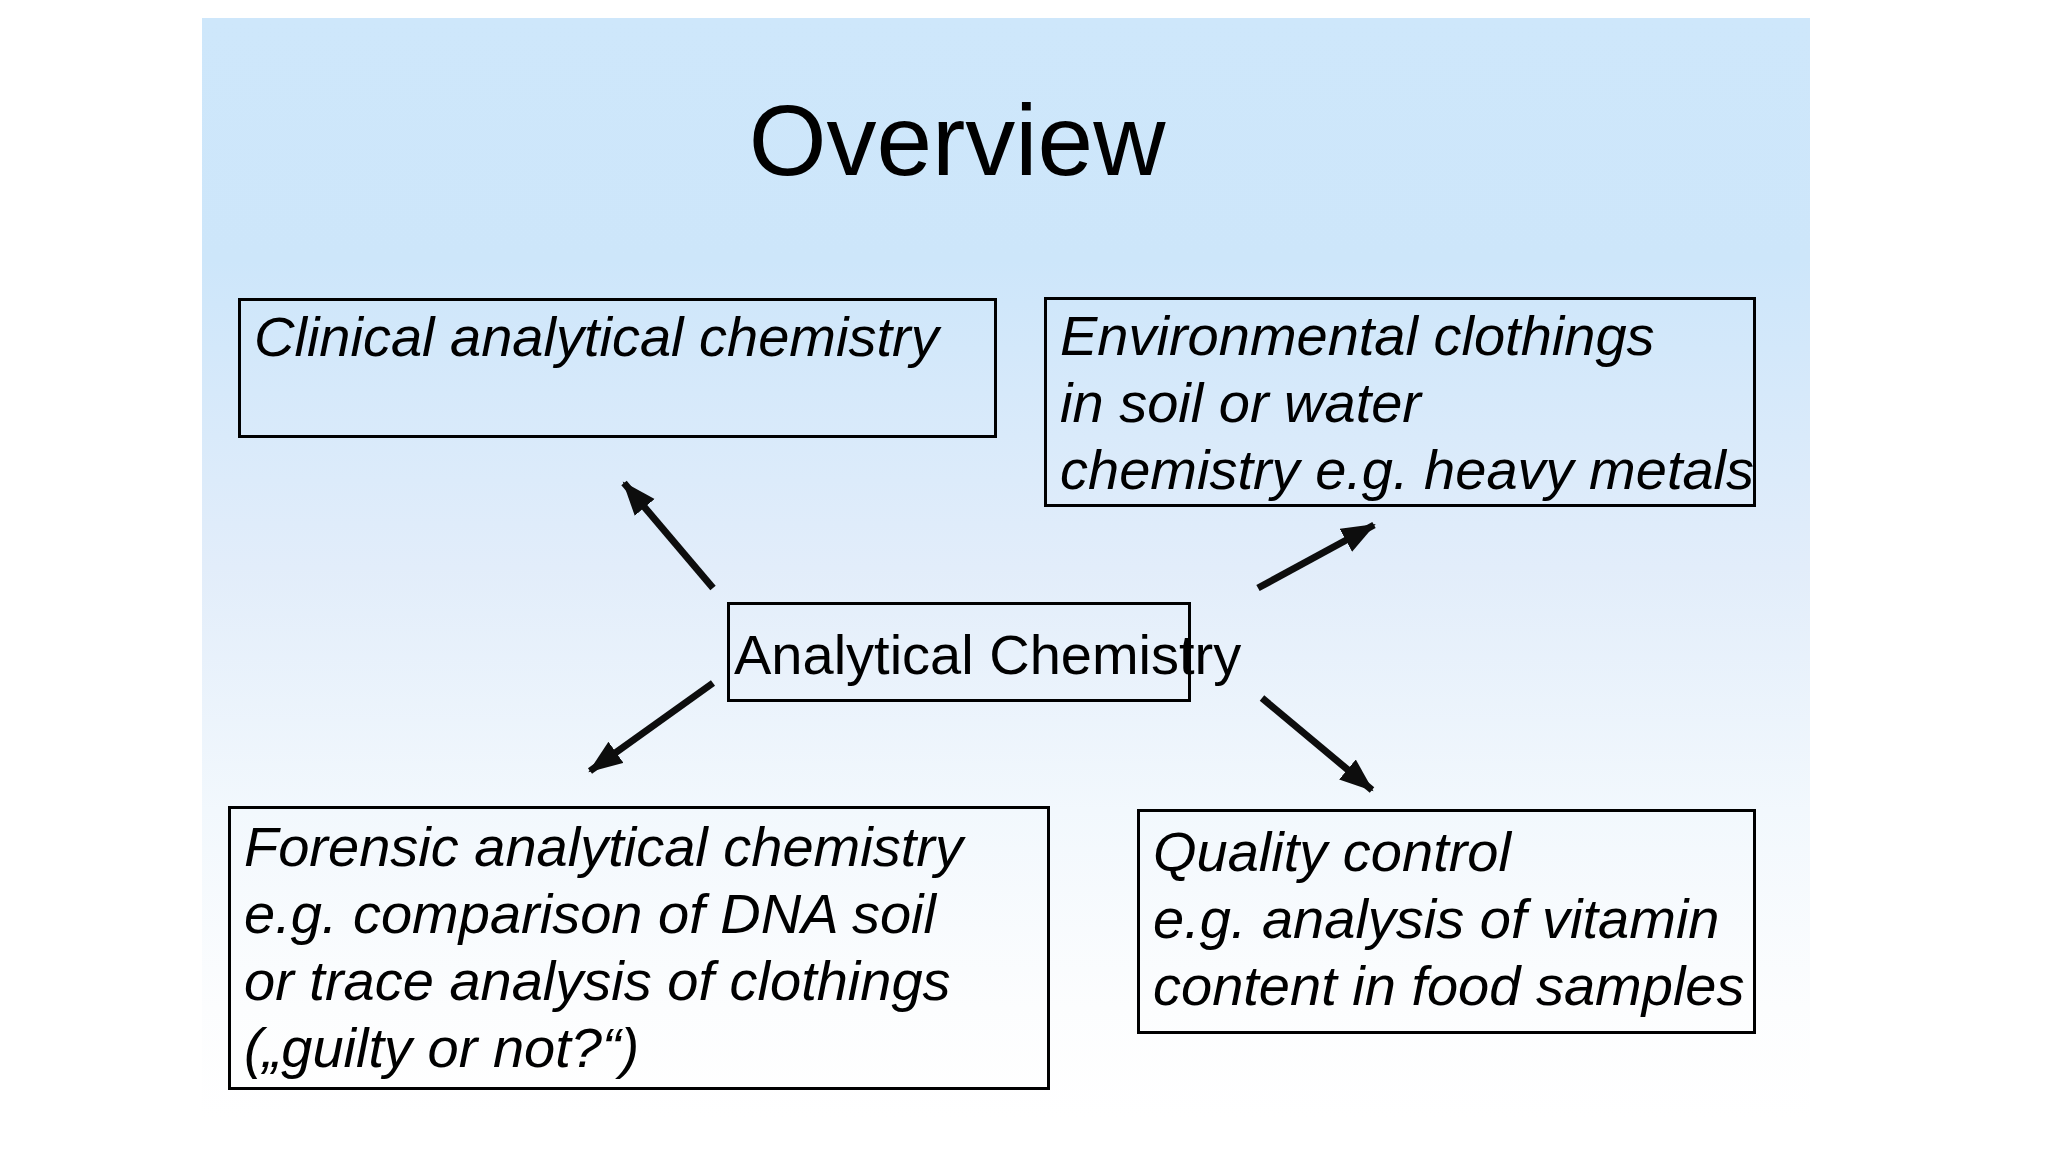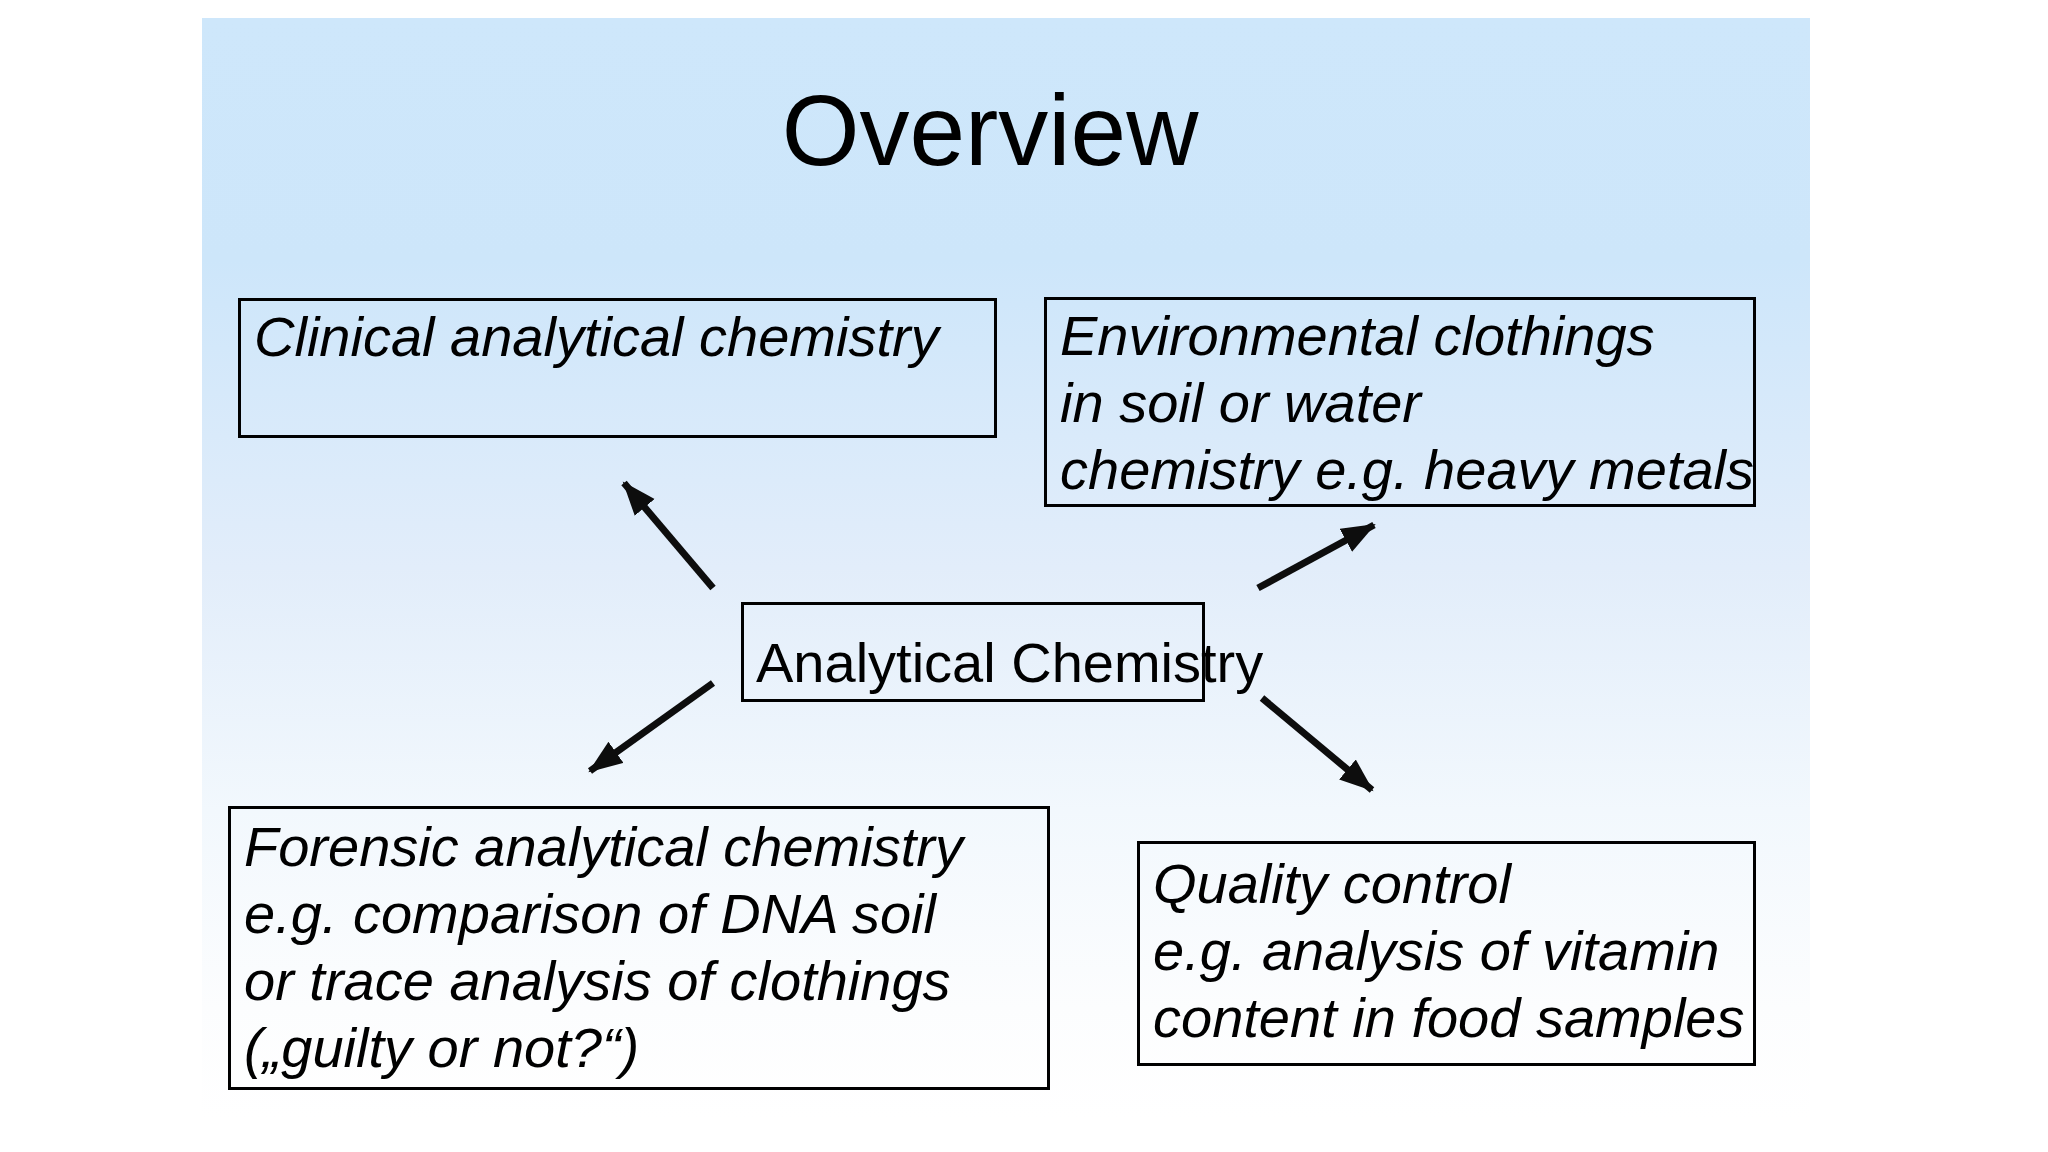--- a/index.html
+++ b/index.html
@@ -21,50 +21,48 @@
       #cee7fb 0%,
       #cde6fa 22%,
       #e2edfa 50%,
       #f2f8fd 72%,
       #fcfdfe 90%,
       #ffffff 100%);
   }
   .slide-title {
     position: absolute;
     left: 755px;
-    top: 52px;
+    top: 62px;
     transform: translateX(-50%);
     font-size: 100px;
     line-height: 1.2;
     color: #000000;
     white-space: nowrap;
-    margin-left: 33px;
   }
   .dbox {
     position: absolute;
     box-sizing: border-box;
     border: 3px solid #000000;
     background: transparent;
     color: #000000;
     font-size: 56px;
     line-height: 67px;
     padding: 2px 8px 0 13px;
     white-space: nowrap;
   }
   .dbox .line { display: block; font-style: italic; }
   #box-clinical      { left: 36px;  top: 280px; width: 759px; height: 140px; }
   #box-environmental { left: 842px; top: 279px; width: 712px; height: 210px; }
   #box-forensic      { left: 26px;  top: 788px; width: 822px; height: 284px; padding-top: 4px; }
-  #box-quality       { left: 935px; top: 791px; width: 619px; height: 225px; padding-top: 6px; margin-top: 32px; }
+  #box-quality       { left: 935px; top: 791px; width: 619px; height: 225px; padding-top: 6px; }
   #box-center {
     left: 525px; top: 584px; width: 464px; height: 100px;
     text-align: center;
     line-height: 92px;
-    padding: 12px;
-    margin-left: 14px;
+    padding: 4px;
   }
   .arrows-overlay {
     position: absolute;
     left: 0; top: 0;
     width: 1608px;
     height: 1100px;
     pointer-events: none;
   }
 </style>
 </head>

